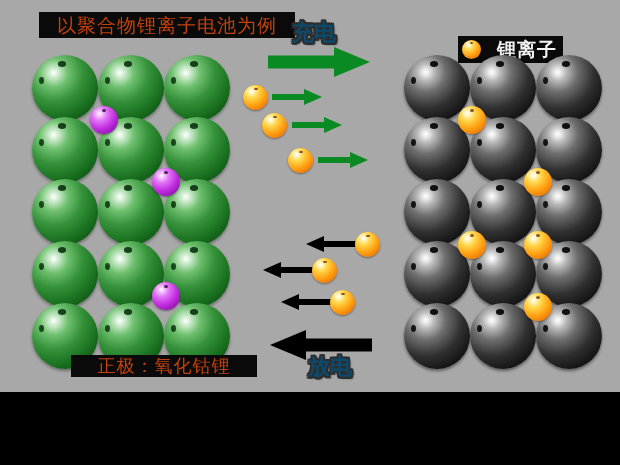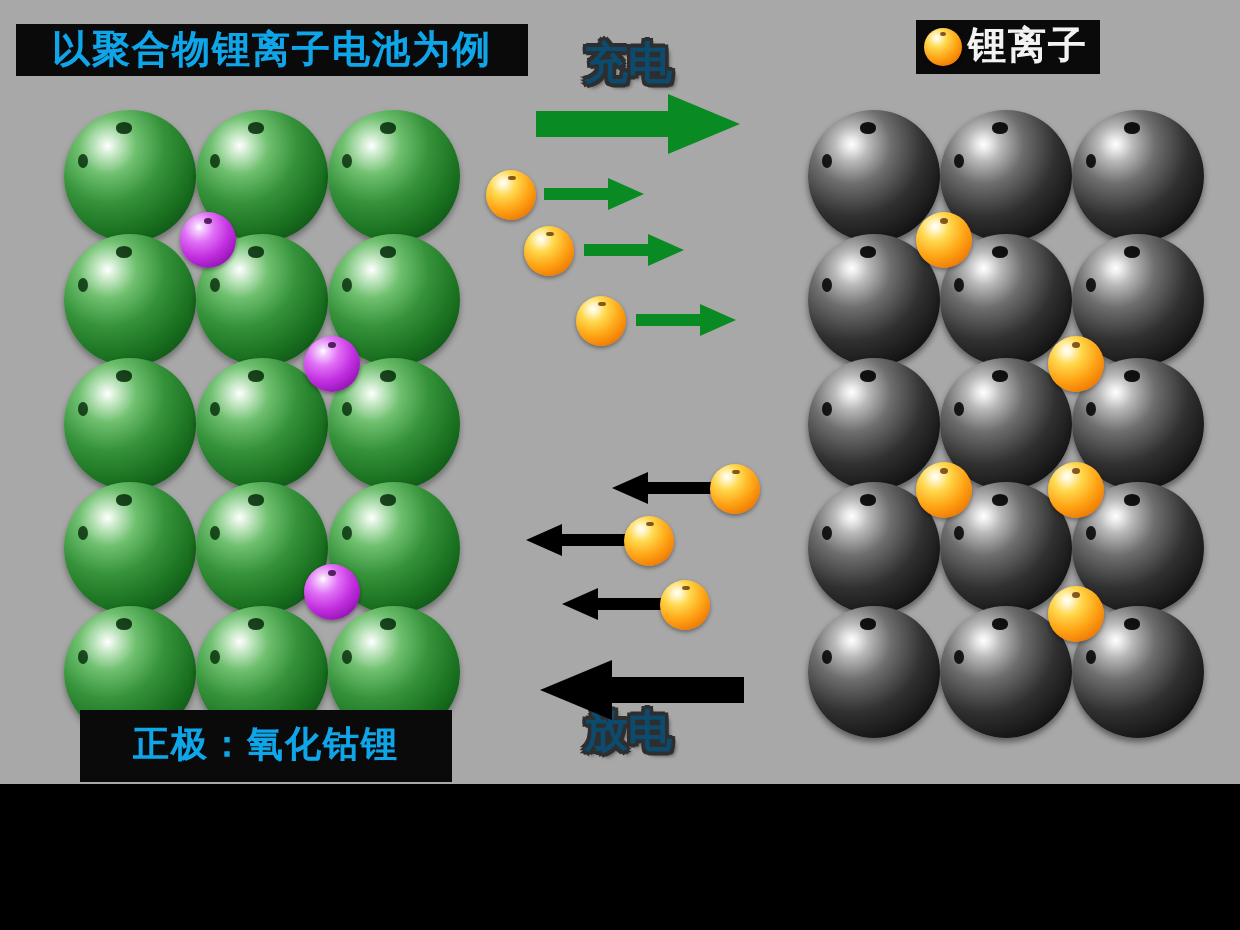--- a/index.html
+++ b/index.html
@@ -16,26 +16,27 @@
   #diagram{
     position:absolute;left:0;top:0;width:620px;height:392px;
     background:#a8a8a8;
     overflow:hidden;
   }
 
   
   .plate{
     position:absolute;
     background:#0a0a0a;
-    color:#0ea5e9;
-    font-weight:700;
+    color:#c2410c;
+    font-weight:400;
     letter-spacing:1px;
     white-space:nowrap;
     display:flex;align-items:center;justify-content:center;
     line-height:1;
+    margin-left:31px;
   }
 
   
   .outline-text{
     position:absolute;
     color:#0c4a6e;
     font-weight:700;
     white-space:nowrap;
     line-height:1;
     text-shadow:
@@ -124,21 +125,22 @@
   .arrow.green.right .head{border-color:transparent transparent transparent #0a8a22;}
   .arrow.black .shaft{background:#000000;}
   .arrow.black.left  .head{border-color:transparent #000000 transparent transparent;}
 
   
   #legend{
     position:absolute;
     background:#0a0a0a;
     display:flex;align-items:center;
     padding:0 6px 0 4px;
-    gap:3px;
+    gap:16px;
+    margin-top:26px;
   }
   #legend .legend-label{
     color:#f2f2f2;font-weight:700;letter-spacing:1px;line-height:1;
   }
 
   
   #caption{
     position:absolute;left:0;top:392px;width:620px;height:73px;
     background:#0d0d0d;
     color:#f4f4f4;
@@ -161,21 +163,21 @@
   <div id="diagram">
 
     <div class="plate" id="title-plate" style="left:8px;top:12px;width:256px;height:26px;font-size:19px;">以聚合物锂离子电池为例</div>
 
     <div id="legend" style="left:458px;top:10px;height:27px;">
       <span class="sphere orange" style="position:relative;width:19px;height:19px;left:0;top:0;"></span>
       <span class="legend-label" style="font-size:19px;">锂离子</span>
     </div>
 
     <div class="outline-text" style="left:292px;top:22px;font-size:22px;">充电</div>
-    <div class="outline-text" style="left:292px;top:356px;font-size:22px;">放电</div>
+    <div class="outline-text" style="left:308px;top:356px;font-size:22px;">放电</div>
 
     <div>
 
       <div class="sphere green" style="left:32px;top:55px;width:66px;height:66px;">
           <i class="hole2"></i>
         </div>
       <div class="sphere green" style="left:98px;top:55px;width:66px;height:66px;">
           <i class="hole2"></i>
         </div>
       <div class="sphere green" style="left:164px;top:55px;width:66px;height:66px;">
@@ -329,17 +331,17 @@
         <span class="shaft" style="width:34px;height:6px;left:16px;"></span>
         <span class="head"></span>
       </div>
 
       <div class="arrow black left" style="left:270px;top:330px;width:102px;height:30px;--hh:15px;--hw:36px;">
         <span class="shaft" style="width:70px;height:13px;left:32px;"></span>
         <span class="head"></span>
       </div>
     </div>
 
-    <div class="plate" style="left:40px;top:355px;width:186px;height:36px;font-size:18px;">正极：氧化钴锂</div>
+    <div class="plate" style="left:40px;top:355px;width:186px;height:22px;font-size:18px;">正极：氧化钴锂</div>
   </div>
 
 
 </div>
 
 </body></html>

